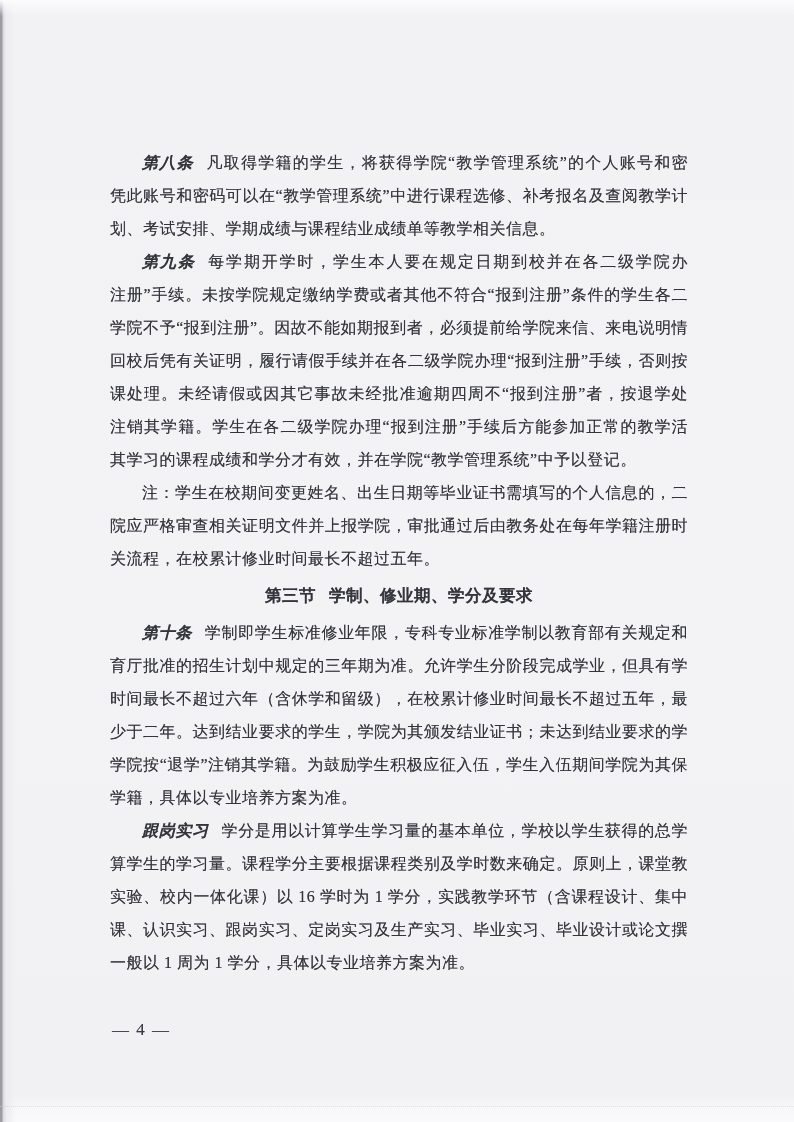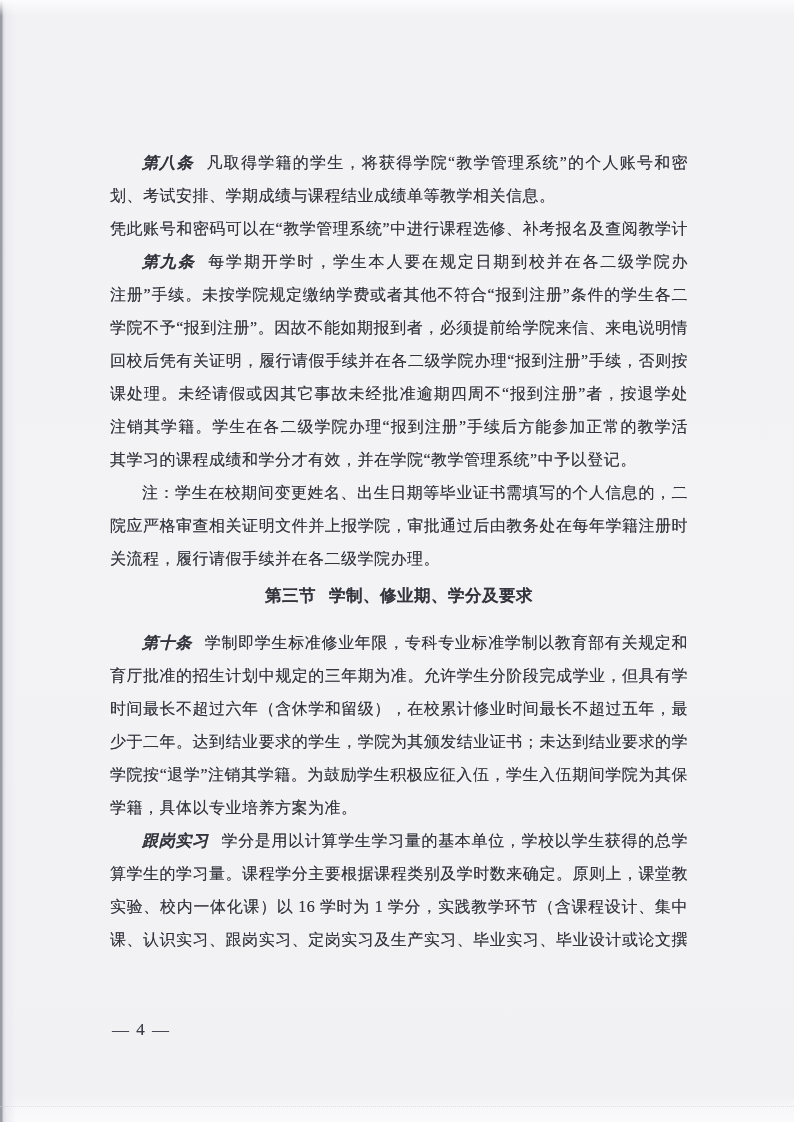--- a/index.html
+++ b/index.html
@@ -66,21 +66,21 @@
   }
   .term {
     font-weight: 700;
     margin-right: 0.8em;
     font-style: italic;
   }
 
   .section-heading {
     height: 33px;
     line-height: 33px;
-    margin: 4px 0 14px 0;
+    margin: 4px 0 4px 0;
     text-align: center;
     text-align-last: center;
     font-weight: 700;
     font-size: 16.5px;
     overflow: hidden;
   }
   .section-heading .sec-num {
     margin-right: 0.8em;
   }
 
@@ -96,56 +96,57 @@
 </style>
 </head>
 <body>
 
 <div class="scan-page">
 
   <div class="content">
 
     <div>
       <div class="line fl"><span class="term">第八条</span><span>凡取得学籍的学生，将获得学院“教学管理系统”的个人账号和密码，</span></div>
+      <div class="line">凭此账号和密码可以在“教学管理系统”中进行课程选修、补考报名及查阅教学计</div>
       <div class="line last">划、考试安排、学期成绩与课程结业成绩单等教学相关信息。</div>
-      <div class="line">凭此账号和密码可以在“教学管理系统”中进行课程选修、补考报名及查阅教学计</div>
     </div>
 
     <div>
       <div class="line fl"><span class="term">第九条</span><span>每学期开学时，学生本人要在规定日期到校并在各二级学院办理“报到</span></div>
       <div class="line">注册”手续。未按学院规定缴纳学费或者其他不符合“报到注册”条件的学生各二级</div>
       <div class="line">学院不予“报到注册”。因故不能如期报到者，必须提前给学院来信、来电说明情况，</div>
       <div class="line">回校后凭有关证明，履行请假手续并在各二级学院办理“报到注册”手续，否则按旷</div>
       <div class="line">课处理。未经请假或因其它事故未经批准逾期四周不“报到注册”者，按退学处理，</div>
       <div class="line">注销其学籍。学生在各二级学院办理“报到注册”手续后方能参加正常的教学活动，</div>
       <div class="line last">其学习的课程成绩和学分才有效，并在学院“教学管理系统”中予以登记。</div>
     </div>
 
     <div>
       <div class="line fl">注：学生在校期间变更姓名、出生日期等毕业证书需填写的个人信息的，二级学</div>
       <div class="line">院应严格审查相关证明文件并上报学院，审批通过后由教务处在每年学籍注册时按相</div>
-      <div class="line last">关流程，履行请假手续并在各二级学院办理。</div>
+      <div class="line last">关流程，在校累计修业时间最长不超过五年。</div>
     </div>
 
     <div class="section-heading"><span class="sec-num">第三节</span><span>学制、修业期、学分及要求</span></div>
 
     <div>
       <div class="line fl"><span class="term">第十条</span><span>学制即学生标准修业年限，专科专业标准学制以教育部有关规定和省教</span></div>
       <div class="line">育厅批准的招生计划中规定的三年期为准。允许学生分阶段完成学业，但具有学籍的</div>
       <div class="line">时间最长不超过六年（含休学和留级），在校累计修业时间最长不超过五年，最短不</div>
       <div class="line">少于二年。达到结业要求的学生，学院为其颁发结业证书；未达到结业要求的学生，</div>
       <div class="line">学院按“退学”注销其学籍。为鼓励学生积极应征入伍，学生入伍期间学院为其保留</div>
       <div class="line last">学籍，具体以专业培养方案为准。</div>
     </div>
 
     <div>
       <div class="line fl"><span class="term">跟岗实习</span><span>学分是用以计算学生学习量的基本单位，学校以学生获得的总学分计</span></div>
       <div class="line">算学生的学习量。课程学分主要根据课程类别及学时数来确定。原则上，课堂教学（含</div>
       <div class="line">实验、校内一体化课）以 16 学时为 1 学分，实践教学环节（含课程设计、集中实践</div>
       <div class="line">课、认识实习、跟岗实习、定岗实习及生产实习、毕业实习、毕业设计或论文撰写等）</div>
+      <div class="line last">一般以 1 周为 1 学分，具体以专业培养方案为准。</div>
     </div>
 
   </div>
 
   <div class="page-number">— 4 —</div>
 
   <div class="bottom-artifact"></div>
 
 </div>
 

